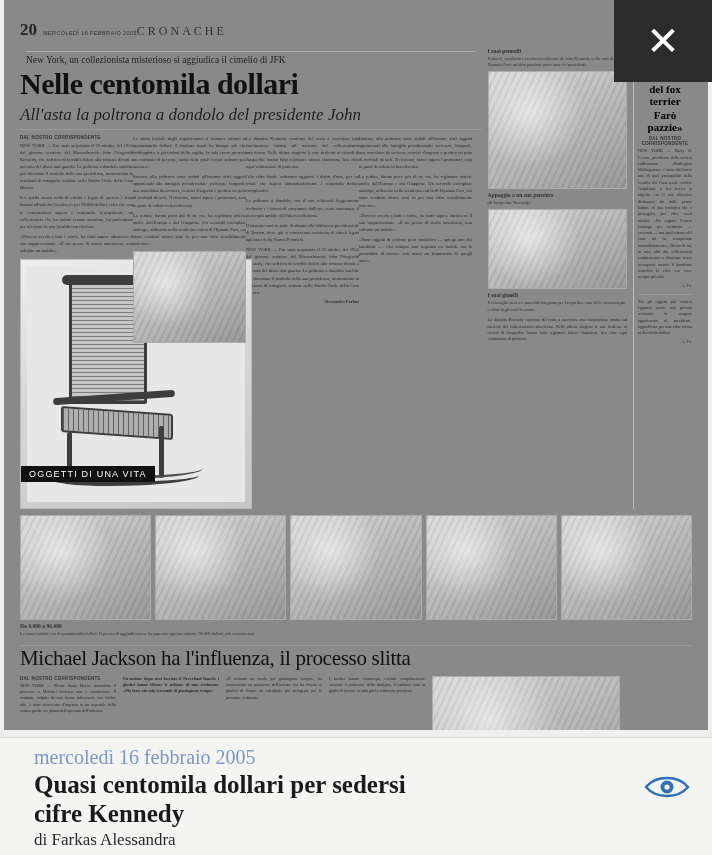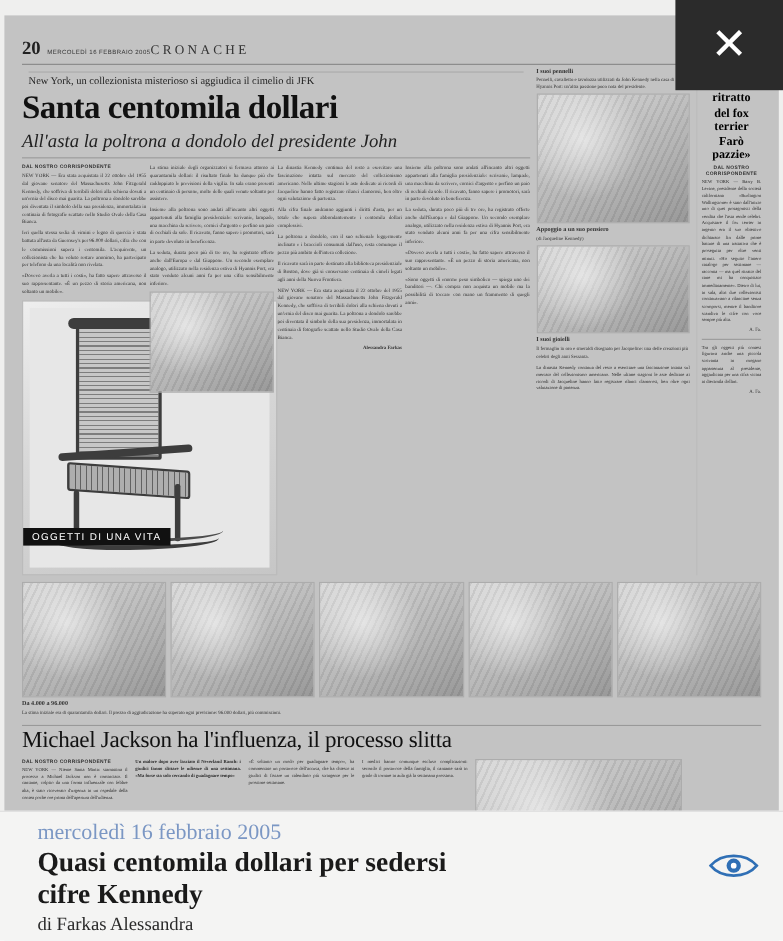--- a/index.html
+++ b/index.html
@@ -29,23 +29,23 @@
     color: #fff;
     font-size: 40px;
     line-height: 1;
     font-family: "Liberation Sans", sans-serif;
     font-weight: 300;
   }
 
   
   .scan {
     position: absolute;
-    top: 14px; left: 4px;
+    top: 0; left: 4px;
     width: 704px; height: 730px;
-    background: #fdba74;
+    background: #f97316;
     filter: grayscale(1);
     overflow: hidden;
   }
   .scan-inner { position: absolute; inset: 0; padding: 6px 10px; }
 
   .masthead {
     display: flex; align-items: baseline;
     border-bottom: 1px solid #888;
     padding-bottom: 4px;
     margin: 14px 6px 0 6px;
@@ -88,21 +88,21 @@
     font-size: 30px; line-height: 1.02; font-weight: bold; color: #111;
     letter-spacing: -0.5px; margin: 4px 0 0 0;
   }
   .subhead {
     font-style: italic; font-size: 17px; color: #222;
     border-bottom: 1px solid #999;
     padding-bottom: 4px; margin-top: 5px;
   }
 
   .body-cols {
-    display: flex; gap: 0; margin-top: 5px; justify-content: space-between;
+    display: flex; gap: 0; margin-top: 5px;
   }
   .bcol { width: 113px; }
   .byline {
     font-size: 4.5px; font-weight: bold; letter-spacing: .3px;
     color: #333; margin-bottom: 2px;
     font-family: "Liberation Sans", sans-serif;
   }
   .txt {
     font-size: 4.6px; line-height: 1.55; color: #2b2b2b; text-align: justify;
     font-family: "Liberation Serif", serif;
@@ -284,21 +284,21 @@
         <div class="pgnum">20</div>
         <div class="pgdate">MERCOLEDÌ 16 FEBBRAIO 2005</div>
         <div class="section">CRONACHE</div>
         <div class="corner">Cor</div>
       </div>
 
       <div class="layout">
 
         <div class="col-main">
           <div class="kicker">New York, un collezionista misterioso si aggiudica il cimelio di JFK</div>
-          <div class="headline">Santa centomila dollari</div>
+          <div class="headline">Nelle centomila dollari</div>
           <div class="subhead">All'asta la poltrona a dondolo del presidente John</div>
 
           <div class="body-cols">
             <div class="bcol">
               <div class="byline">DAL NOSTRO CORRISPONDENTE</div>
               <div class="txt">
                   <p>NEW YORK — Era stata acquistata il 22 ottobre del 1955 dal giovane senatore del Massachusetts John Fitzgerald Kennedy, che soffriva di terribili dolori alla schiena dovuti a un'ernia del disco mai guarita. La poltrona a dondolo sarebbe poi diventata il simbolo della sua presidenza, immortalata in centinaia di fotografie scattate nello Studio Ovale della Casa Bianca.</p>
                 </div>
               <div class="txt">
                   <p>Ieri quella stessa sedia di vimini e legno di quercia è stata battuta all'asta da Guernsey's per 96.000 dollari, cifra che con le commissioni supera i centomila. L'acquirente, un collezionista che ha voluto restare anonimo, ha partecipato per telefono da una località non rivelata.</p>

